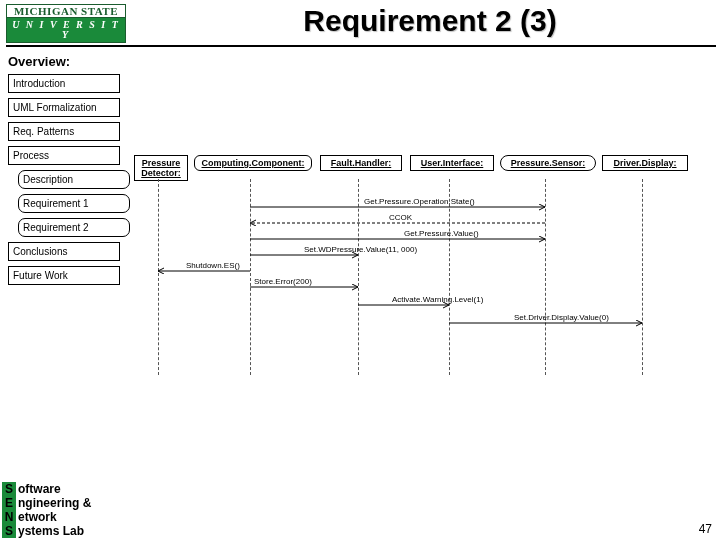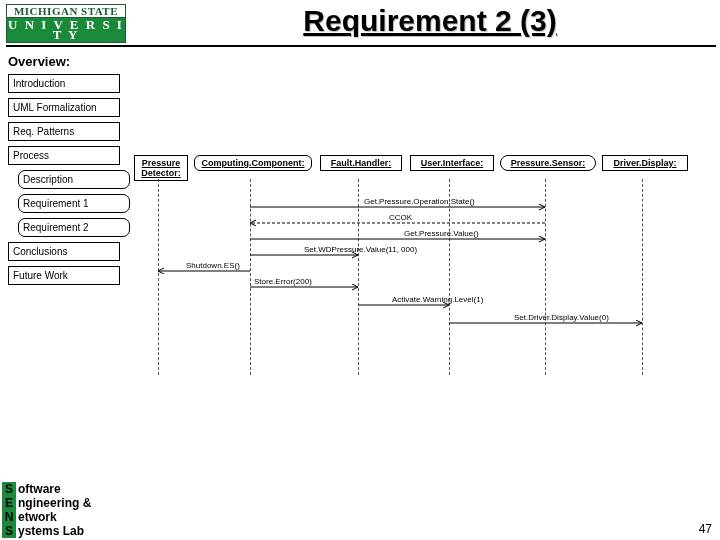--- a/index.html
+++ b/index.html
@@ -40,36 +40,36 @@
     border-bottom: none;
     text-align: center;
     padding: 1px 0 0 0;
     line-height: 11px;
   }
   .logo-bot {
     background: #1a8a3a;
     color: #fff;
     font-family: "Times New Roman", serif;
     font-weight: bold;
-    font-size: 13px;
+    font-size: 10px;
     letter-spacing: 2px;
     text-align: center;
     padding: 2px 0;
     border: 1px solid #1a5c2e;
     line-height: 10px;
+    font-style: italic;
   }
   .title {
     position: absolute;
     top: 4px;
     left: 150px;
     right: 10px;
     font-size: 30px;
     font-weight: bold;
     text-align: center;
-    text-decoration: underline;
     text-shadow: 1px 1px 1px rgba(0,0,0,0.25);
   }
   .title-rule {
     position: absolute;
     left: 6px;
     right: 4px;
     top: 45px;
     height: 0;
     border-top: 2px solid #000;
   }

